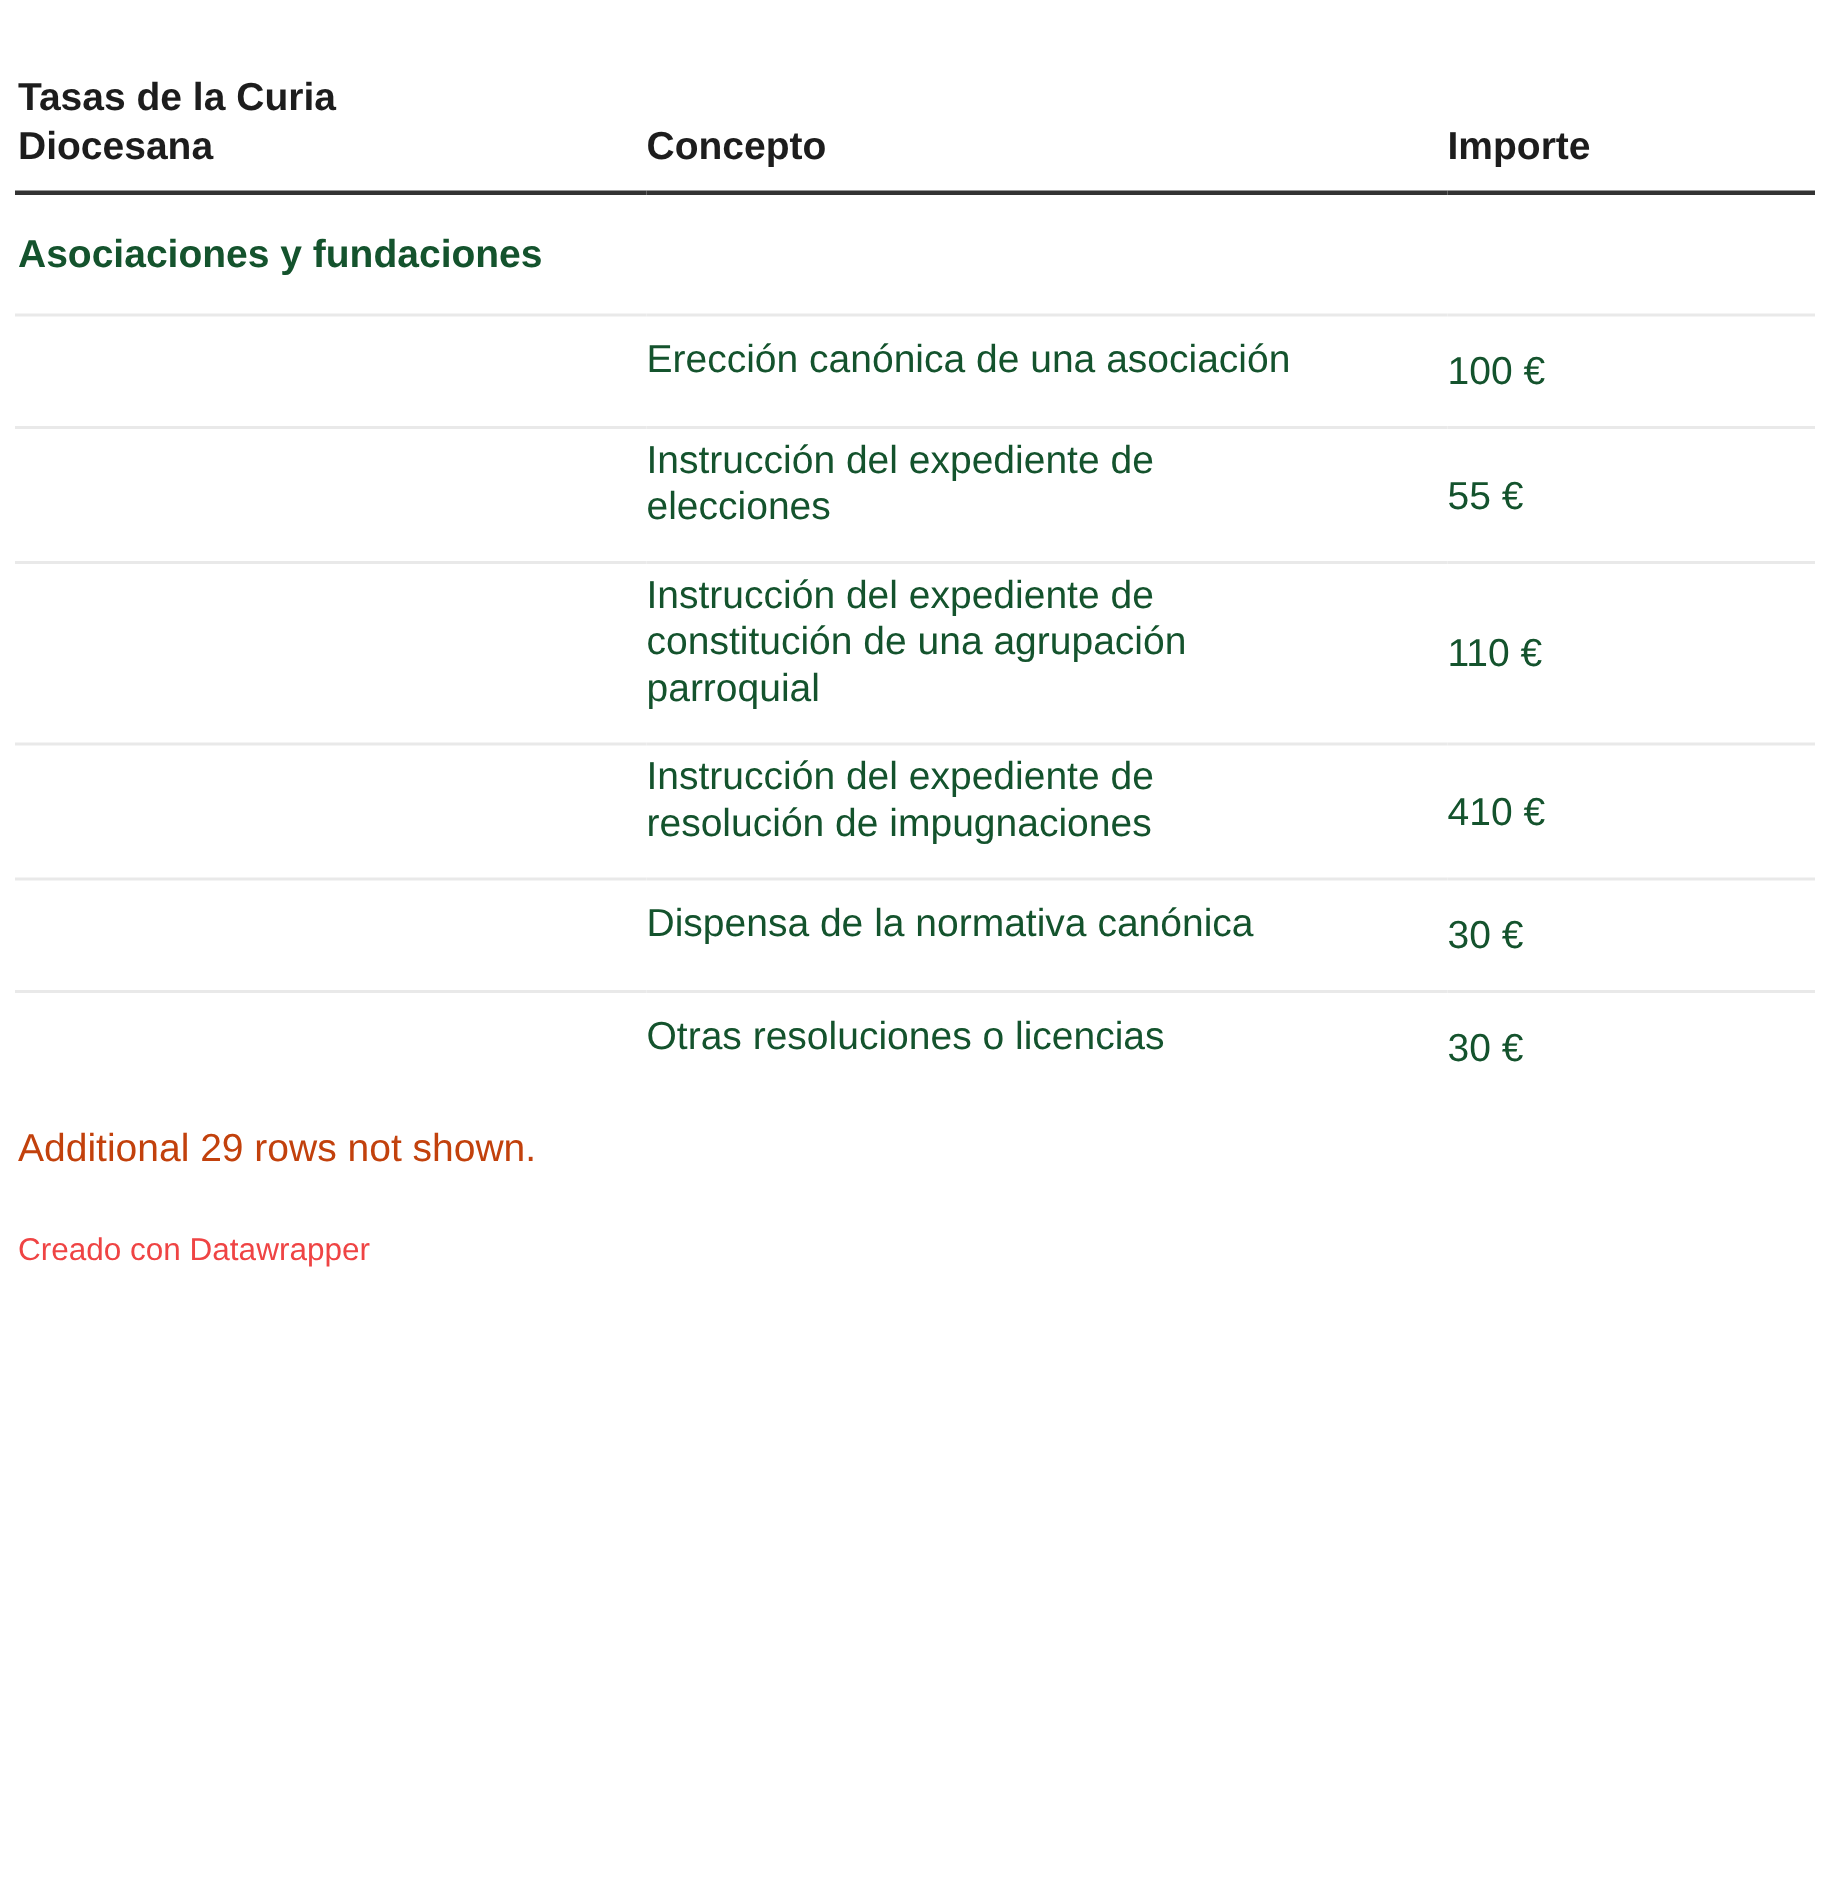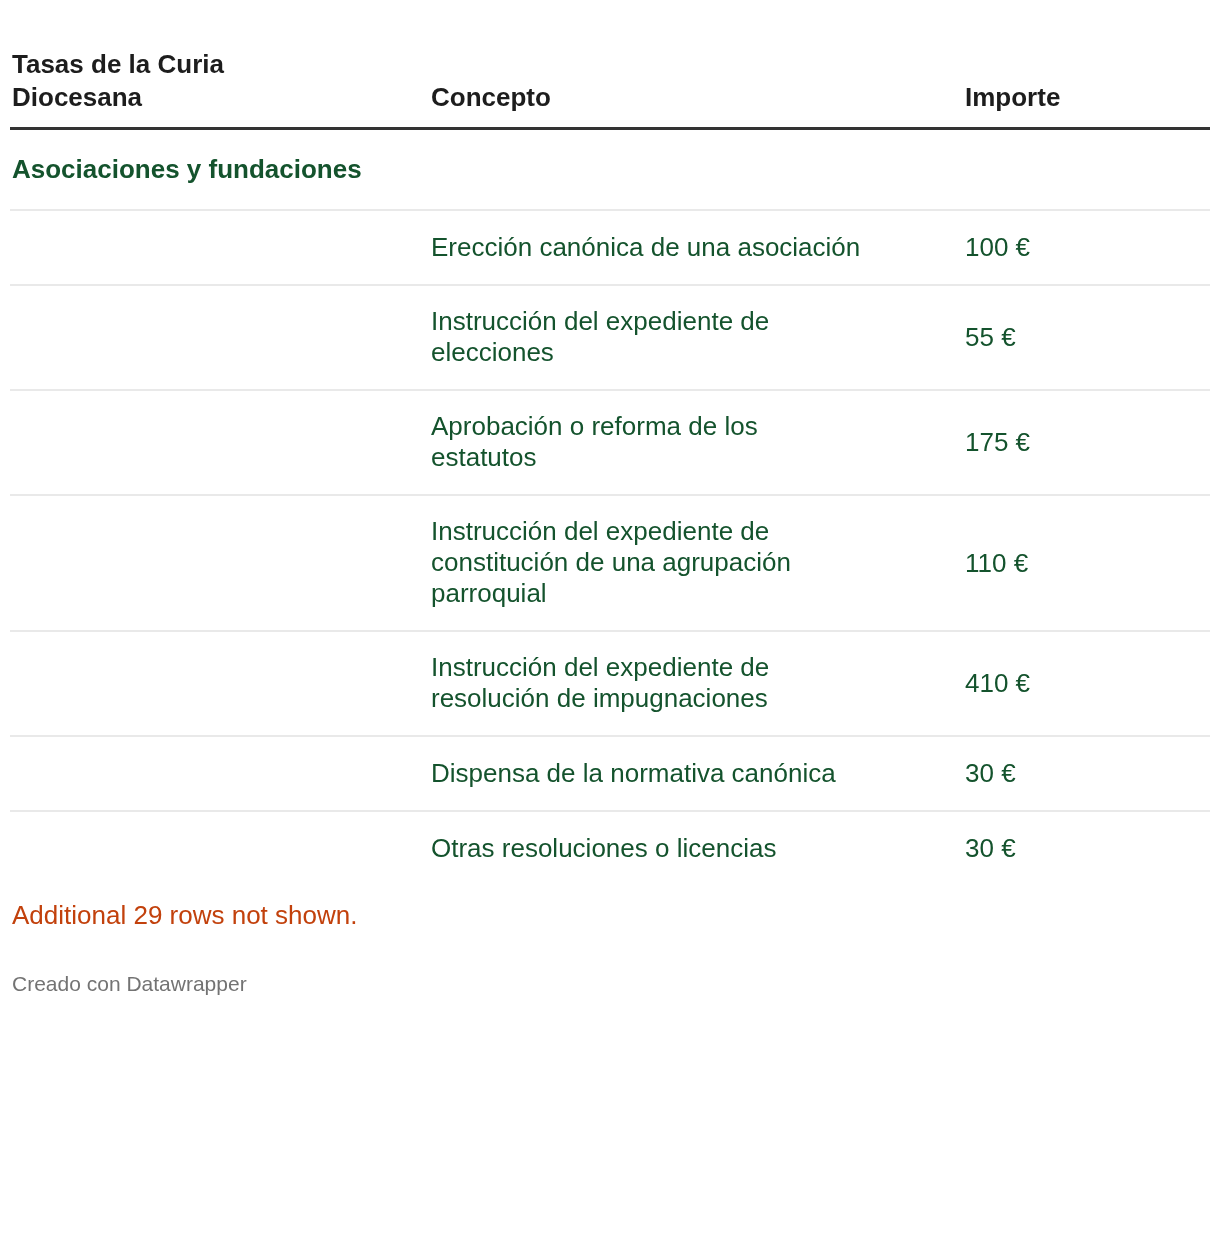--- a/index.html
+++ b/index.html
@@ -44,37 +44,37 @@
   tr.group-row td {
     font-weight: bold;
     font-size: 26px;
     line-height: 33px;
     padding: 23px 0 23px 2px;
     border-bottom: 2px solid #e9e9e9;
   }
   tbody tr.data-row td { border-bottom: 2px solid #e9e9e9; }
   tbody tr.data-row:last-child td { border-bottom: none; }
   td.concepto {
-    padding: 20px 50px 21px 0;
+    padding: 5px 50px 21px 0;
     white-space: pre-line;
   }
   td.importe { padding: 21px 0; }
   td.rowlabel { padding: 21px 0 21px 2px; }
   .note {
     margin: 14px 0 0 12px;
     font-size: 26px;
     line-height: 33px;
     color: #c2410c;
   }
   .attribution {
     display: inline-block;
     margin: 38px 0 0 12px;
     font-size: 21px;
     line-height: 27px;
-    color: #737373;
+    color: #ef4444;
     text-decoration: none;
   }
 </style>
 </head>
 <body>
 
 <div class="page">
 
   <table class="fees">
     <colgroup>
@@ -101,26 +101,20 @@
         <td class="importe">100 €</td>
       </tr>
       <tr class="data-row">
         <td class="rowlabel"></td>
         <td class="concepto">Instrucción del expediente de
 elecciones</td>
         <td class="importe">55 €</td>
       </tr>
       <tr class="data-row">
         <td class="rowlabel"></td>
-        <td class="concepto">Aprobación o reforma de los
-estatutos</td>
-        <td class="importe">175 €</td>
-      </tr>
-      <tr class="data-row">
-        <td class="rowlabel"></td>
         <td class="concepto">Instrucción del expediente de
 constitución de una agrupación
 parroquial</td>
         <td class="importe">110 €</td>
       </tr>
       <tr class="data-row">
         <td class="rowlabel"></td>
         <td class="concepto">Instrucción del expediente de
 resolución de impugnaciones</td>
         <td class="importe">410 €</td>

